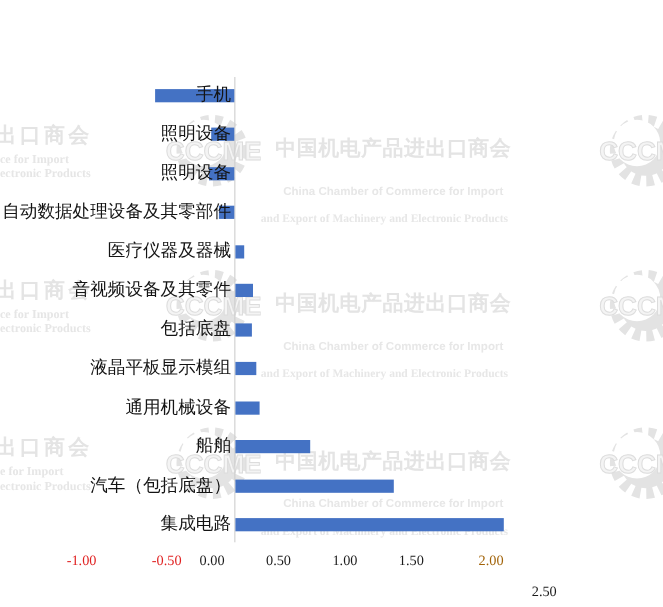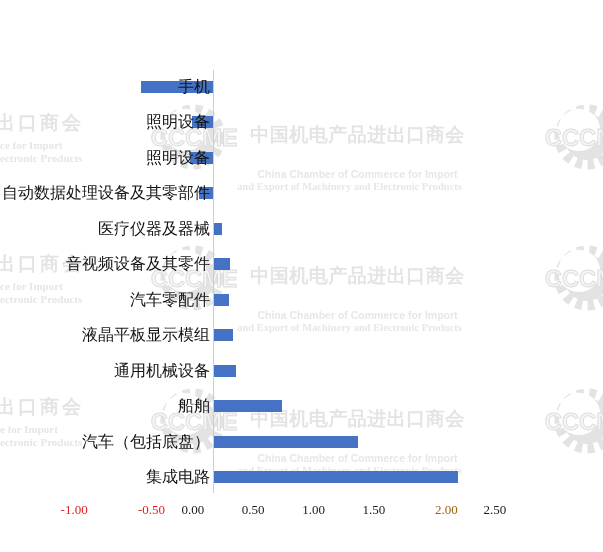--- a/index.html
+++ b/index.html
@@ -20,21 +20,21 @@
   }
   .wm-en1-partial{position:absolute;left:0;top:40px;font-size:11px;font-weight:bold;color:#e6e6e6;white-space:nowrap;font-family:"Liberation Serif",serif;}
   .wm-en2-partial{position:absolute;left:0;top:53px;font-size:11px;font-weight:bold;color:#e6e6e6;white-space:nowrap;font-family:"Liberation Serif",serif;}
   .wm-center{position:absolute;left:250px;top:12px;width:215px;text-align:center;}
   .wm-cn-full{
     display:block;margin-top:11px;
     font-size:19px;letter-spacing:0.5px;color:#e4e4e4;
     font-weight:bold;white-space:nowrap;
   }
   .wm-en1{display:block;margin-top:20px;font-size:10.5px;font-weight:bold;color:#e7e7e7;white-space:nowrap;font-family:Liberation Sans, sans-serif;}
-  .wm-en2{display:block;margin-top:1px;font-size:10.5px;font-weight:bold;color:#e7e7e7;white-space:nowrap;margin-left:-16px;font-family:"Liberation Serif",serif;}
+  .wm-en2{display:block;margin-top:14px;font-size:10.5px;font-weight:bold;color:#e7e7e7;white-space:nowrap;margin-left:-16px;font-family:"Liberation Serif",serif;}
   .wm-gear{position:absolute;top:0;width:88px;height:76px;}
   .wm-gear.g1{left:149px;}
   .wm-gear.g2{left:543px;}
   
   .chart-layer{position:absolute;inset:0;z-index:1;}
   .chart-title{
     position:absolute;top:26px;left:0;width:585px;margin:0;
     text-align:center;font-size:19px;font-weight:normal;color:#1a1a1a;
     font-family:"Liberation Serif","DejaVu Serif",serif;
   }
@@ -158,32 +158,32 @@
         <div class="bar" style="background: rgb(68, 114, 196); top: 435.5px; left: 214.4px; width: 143.752px;"></div>
         <div class="bar" style="background: rgb(68, 114, 196); top: 470.95px; left: 214.4px; width: 244.016px;"></div>
       </div>
     <div id="cat-labels">
         <div class="cat-label" style="top: 78px;">手机</div>
         <div class="cat-label" style="top: 113.45px;">照明设备</div>
         <div class="cat-label" style="top: 148.9px;">照明设备</div>
         <div class="cat-label" style="top: 184.35px;">自动数据处理设备及其零部件</div>
         <div class="cat-label" style="top: 219.8px;">医疗仪器及器械</div>
         <div class="cat-label" style="top: 255.25px;">音视频设备及其零件</div>
-        <div class="cat-label" style="top: 290.7px;">汽车零配件</div>
+        <div class="cat-label" style="top: 290.7px;">包括底盘</div>
         <div class="cat-label" style="top: 326.15px; margin-left: 46px;">液晶平板显示模组</div>
         <div class="cat-label" style="top: 361.6px;">通用机械设备</div>
         <div class="cat-label" style="top: 397.05px;">船舶</div>
         <div class="cat-label" style="top: 432.5px;">汽车（包括底盘）</div>
         <div class="cat-label" style="top: 467.95px;">集成电路</div>
       </div>
     <div id="x-ticks">
         <div class="x-tick" style="left: 60.6px; color: rgb(224, 32, 32);">-1.00</div>
         <div class="x-tick" style="left: 138px; color: rgb(224, 32, 32);">-0.50</div>
         <div class="x-tick" style="left: 181.4px; color: rgb(26, 26, 26);">0.00</div>
         <div class="x-tick" style="left: 241.8px; color: rgb(26, 26, 26);">0.50</div>
         <div class="x-tick" style="left: 302.2px; color: rgb(26, 26, 26);">1.00</div>
         <div class="x-tick" style="left: 362.6px; color: rgb(26, 26, 26);">1.50</div>
         <div class="x-tick" style="left: 435px; color: #a16207;">2.00</div>
-        <div class="x-tick" style="left: 483.4px; color: rgb(26, 26, 26);">2.50</div>
+        <div class="x-tick" style="left: 483.4px; color: rgb(26, 26, 26); margin-top: 28px;">2.50</div>
       </div>
   </div>
 
 </div>
 
 </body></html>

